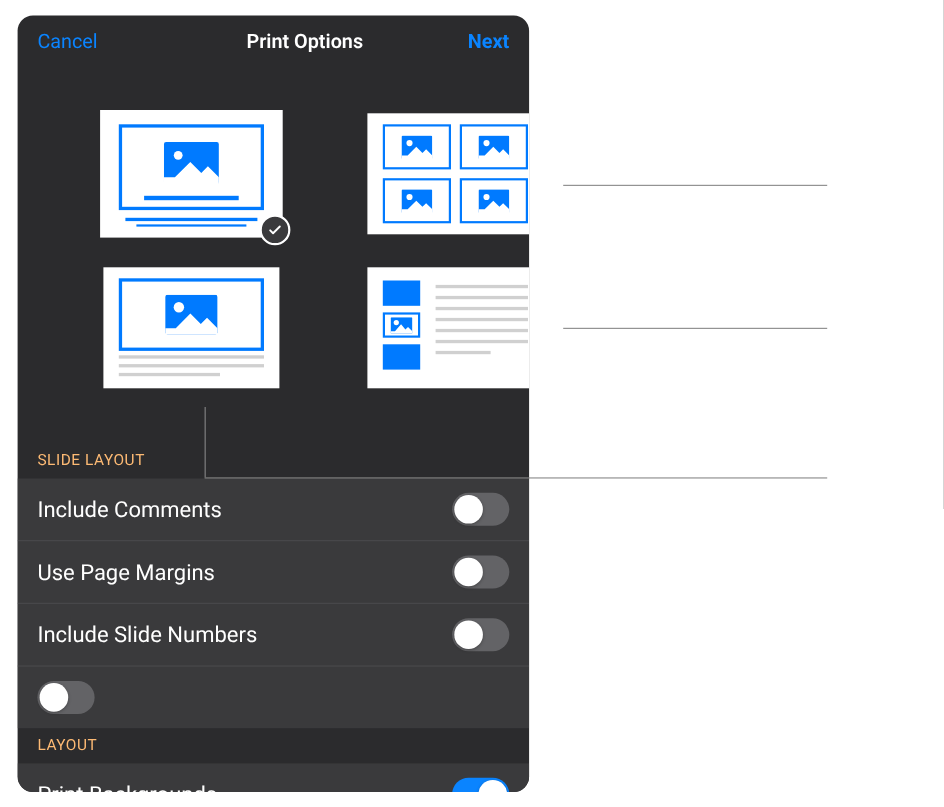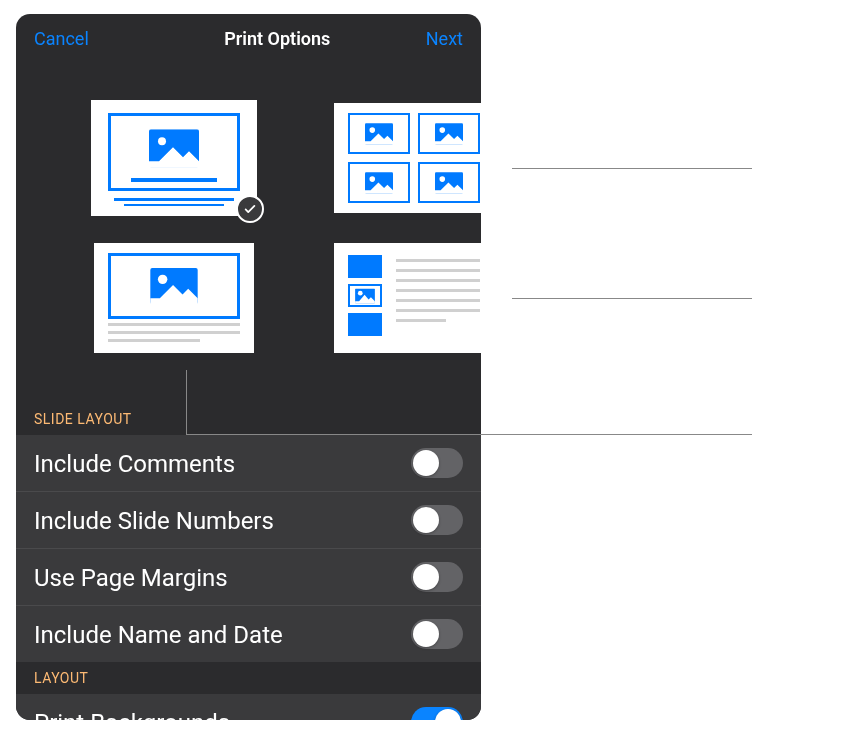--- a/index.html
+++ b/index.html
@@ -26,21 +26,21 @@
       display: flex;
       align-items: center;
       justify-content: space-between;
       padding: 14px 18px;
     }
     .header-left, .header-right {
       color: #0a84ff;
       font-size: 18px;
       font-weight: 400;
     }
-    .header-right { font-weight: 400; }
+    .header-right { font-weight: 700; }
     .header-title {
       color: #fff;
       font-size: 18px;
       font-weight: 600;
       padding-left: 40px;
     }
     .layouts {
       padding: 40px 78px 20px;
       display: grid;
       grid-template-columns: 1fr 1fr;
@@ -177,25 +177,25 @@
       font-size: 14px;
       color: #fdba74;
       letter-spacing: 0.5px;
     }
     .row-group {
       background: #3a3a3c;
       margin: 0 0px;
     }
     .row {
       display: flex;
-      align-items: flex-end;
+      align-items: center;
       justify-content: space-between;
       padding: 13px 18px;
       border-bottom: 1px solid #4a4a4c;
-      font-size: 24px;
+      font-size: 20px;
       color: #fff;
     }
     .row:last-child { border-bottom: none; }
     .toggle {
       width: 52px;
       height: 30px;
       border-radius: 15px;
       background: #636366;
       position: relative;
       cursor: pointer;
@@ -332,33 +332,32 @@
   <div class="section-header">SLIDE LAYOUT</div>
 
   <div class="row-group">
     <div class="row">
       <span>Include Comments</span>
       <div class="toggle">
           <div class="knob"></div>
         </div>
     </div>
     <div class="row">
+      <span>Use Page Margins</span>
+      <div class="toggle">
+          <div class="knob"></div>
+        </div>
+    </div>
+    <div class="row">
       <span>Include Slide Numbers</span>
       <div class="toggle">
           <div class="knob"></div>
         </div>
     </div>
     <div class="row">
-      <span>Use Page Margins</span>
-      <div class="toggle">
-          <div class="knob"></div>
-        </div>
-    </div>
-    <div class="row">
-      <span>Include Name and Date</span>
       <div class="toggle">
           <div class="knob"></div>
         </div>
     </div>
   </div>
 
   <div class="section-header">LAYOUT</div>
 
   <div class="row-group">
     <div class="row" style="border-bottom:none">

